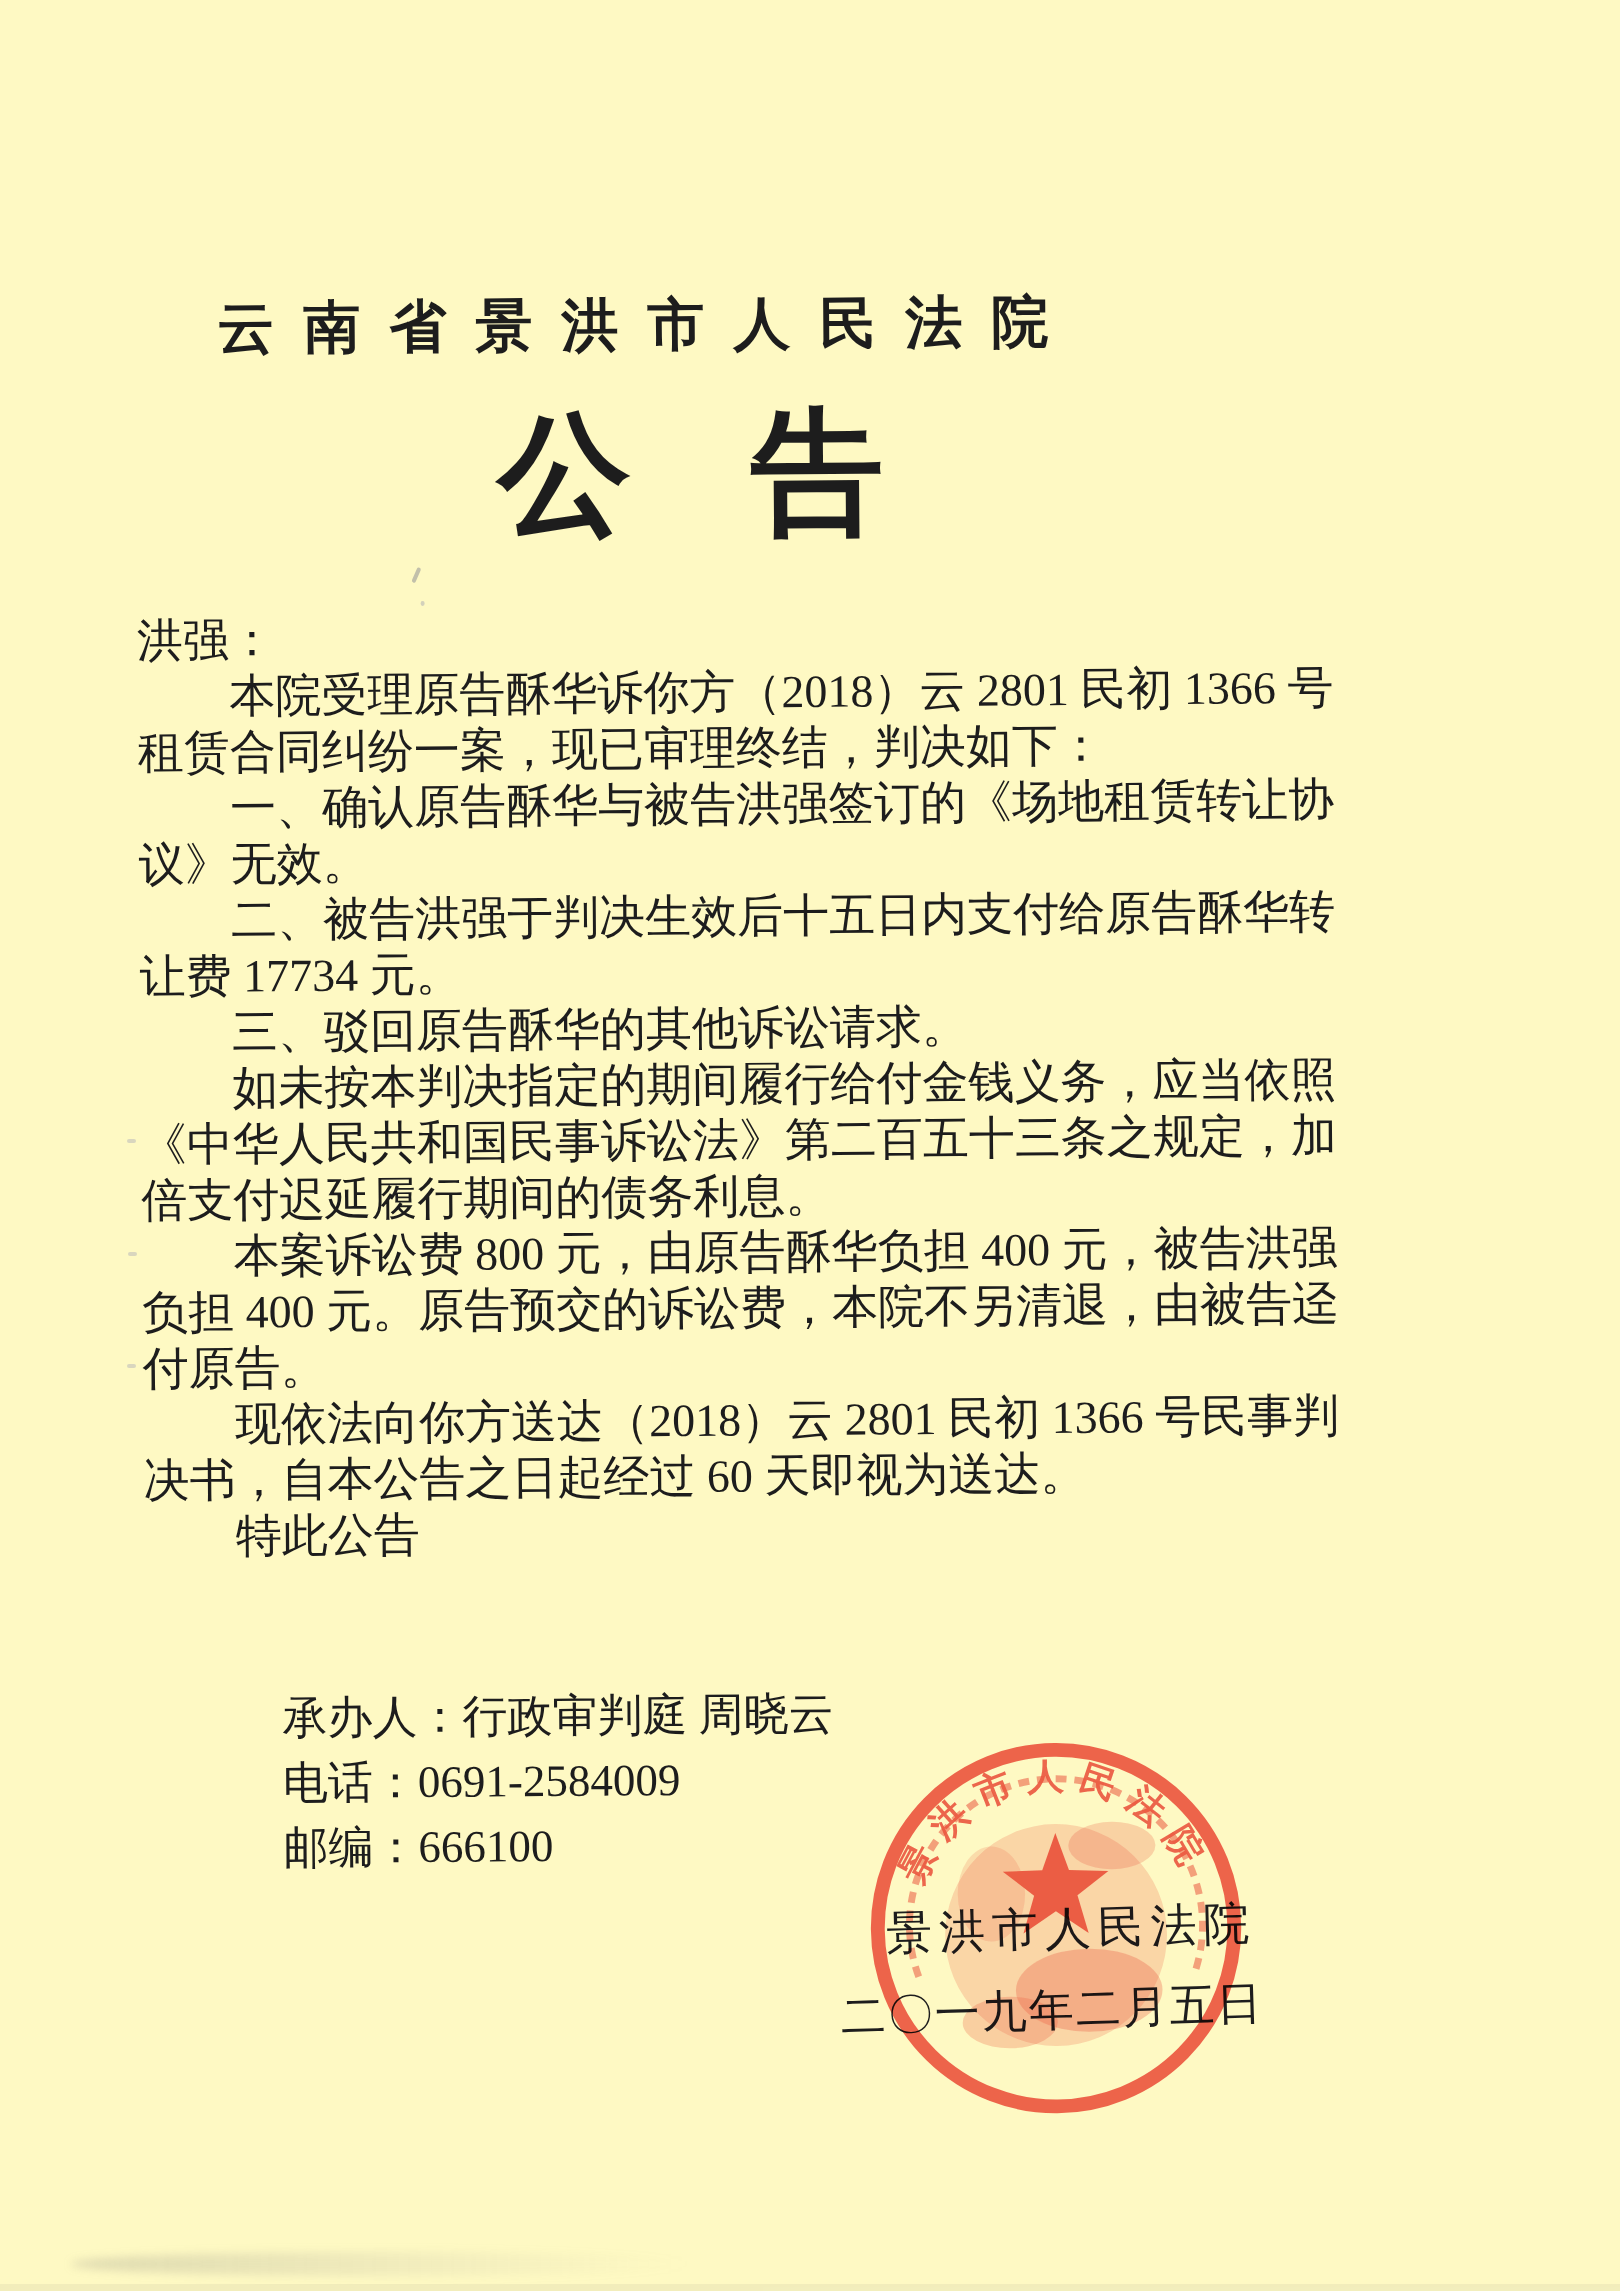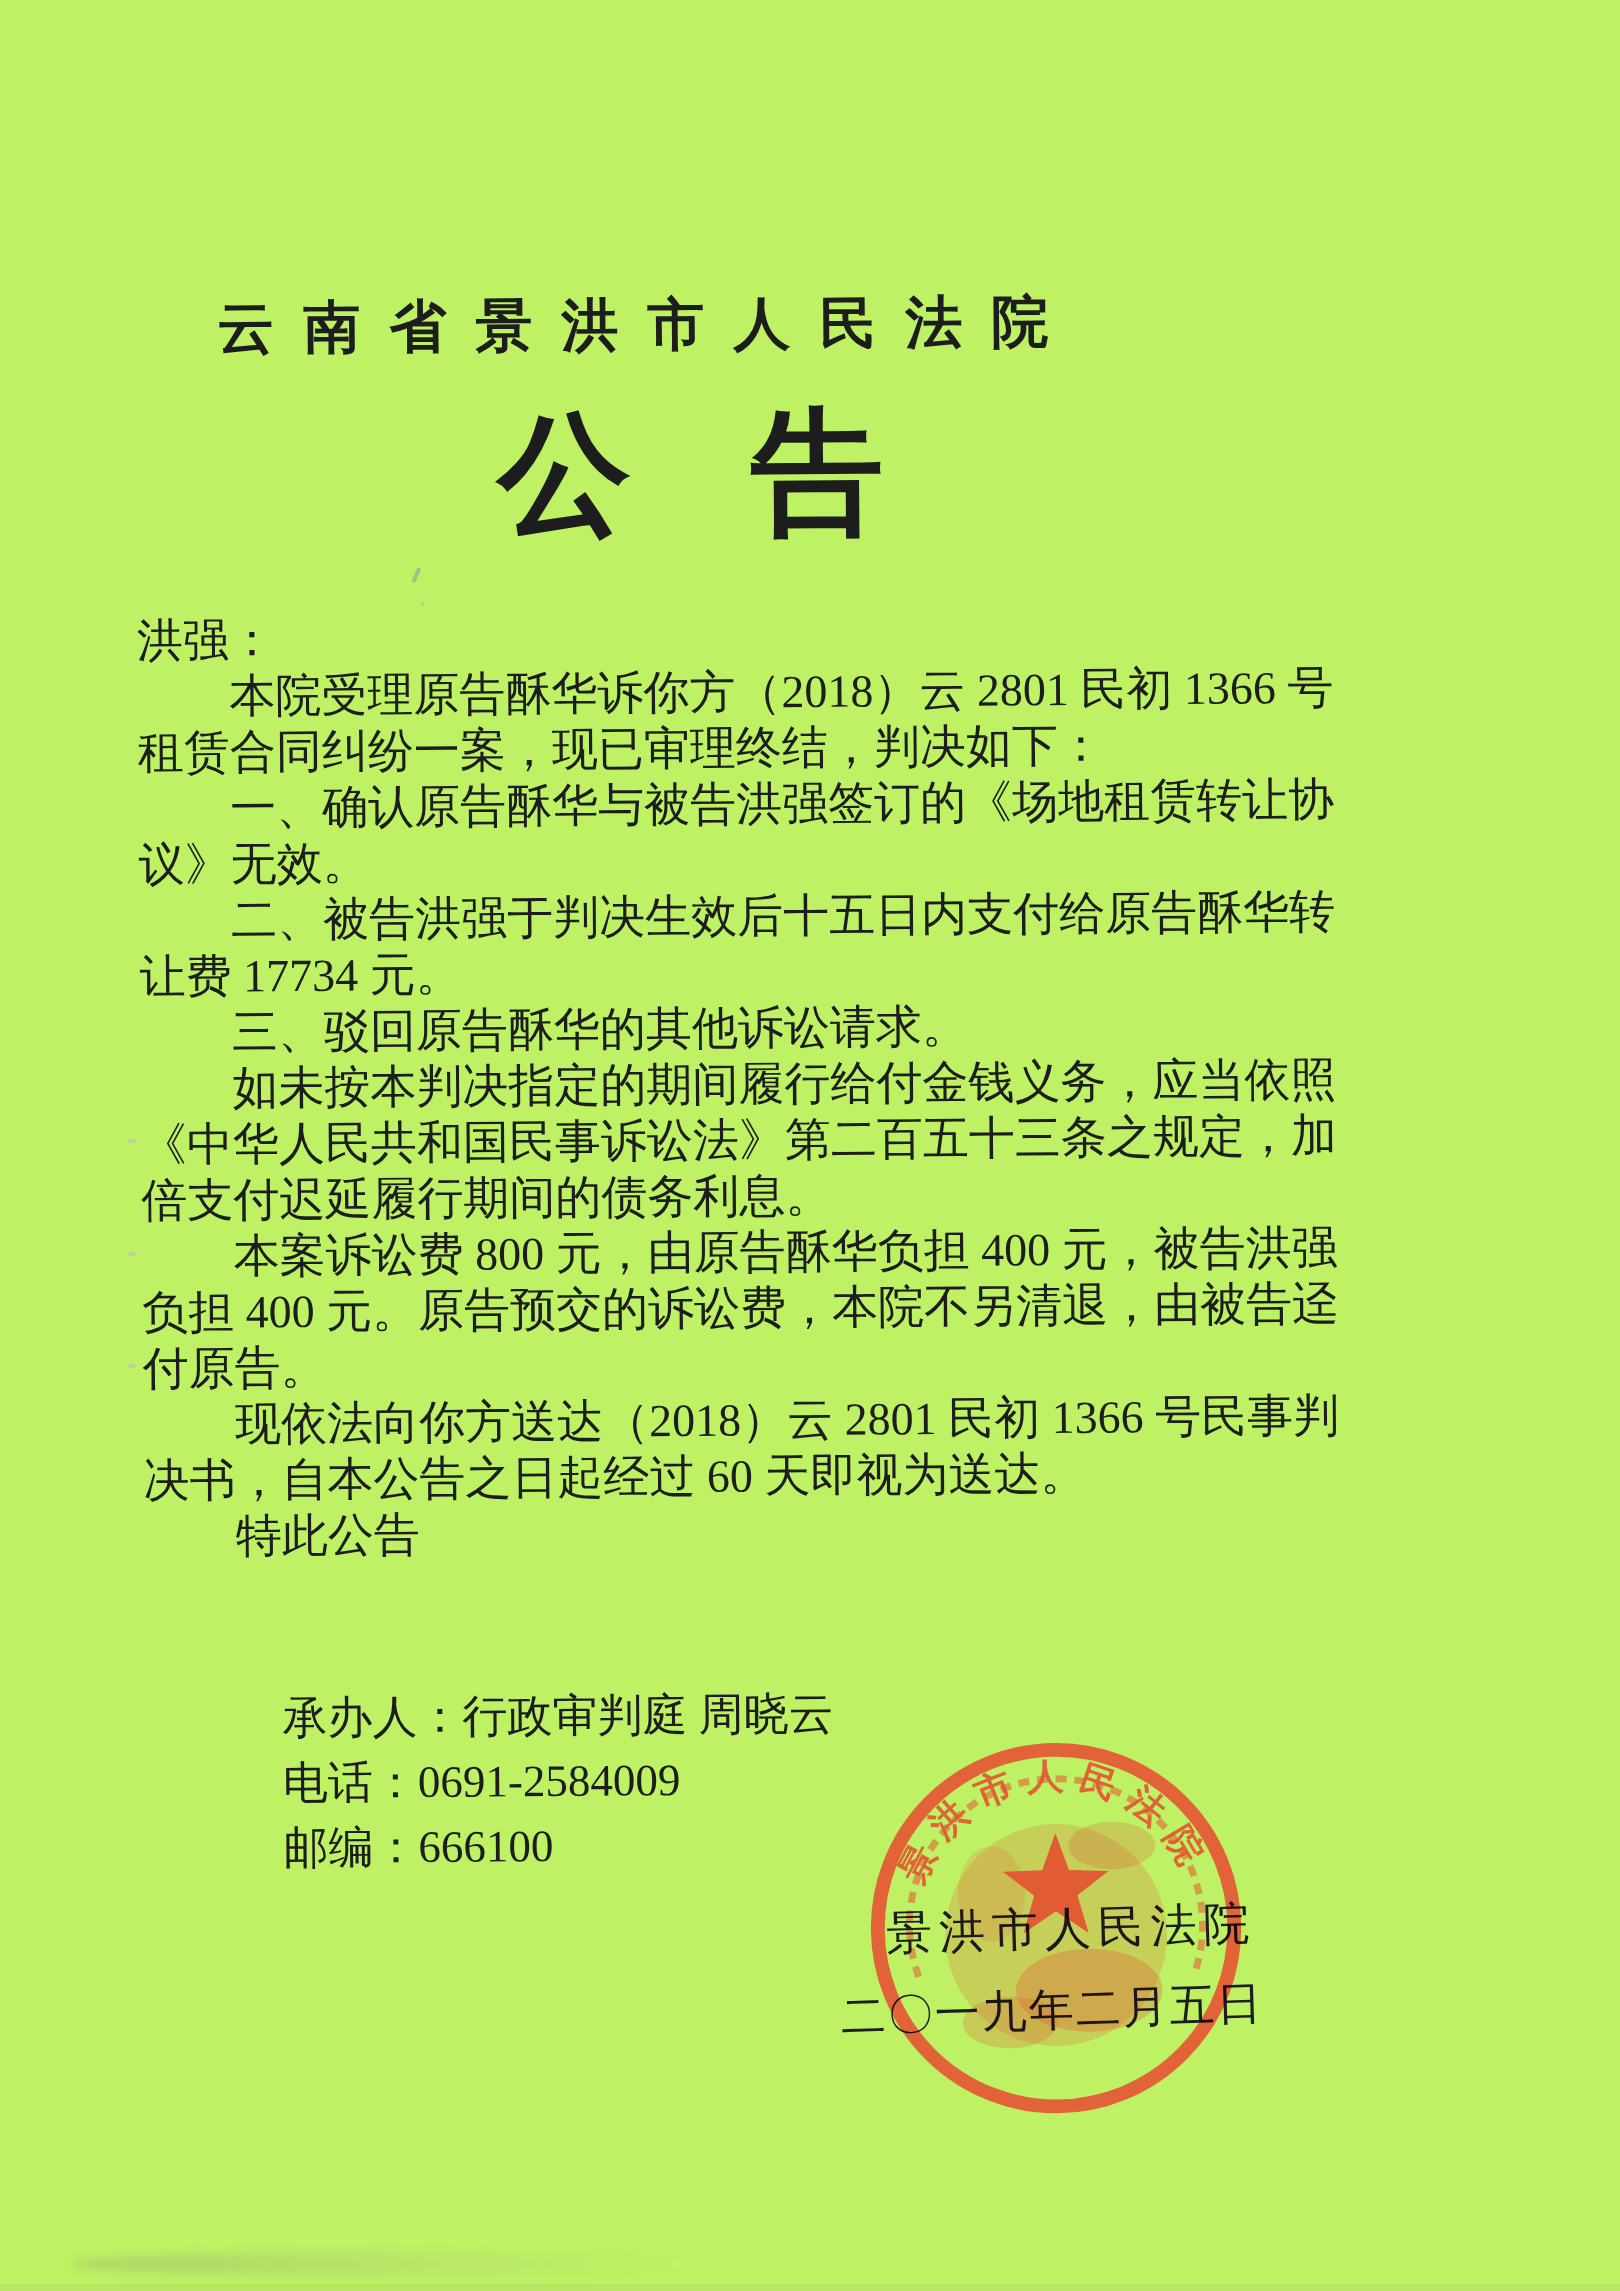--- a/index.html
+++ b/index.html
@@ -1,21 +1,21 @@
 <!DOCTYPE html>
 <html><head>
 <meta charset="utf-8">
 <style>
   html, body { margin: 0; padding: 0; background: #888; }
   .sheet {
     position: relative;
     width: 1620px;
     height: 2292px;
     margin: 0 auto;
-    background: #bef264;
+    background: #fef9c3;
     overflow: hidden;
     font-family: "Liberation Serif", "DejaVu Serif", serif;
     color: #1d1d1d;
   }
   .scan-content {
     position: absolute;
     inset: 0;
     transform: rotate(-0.45deg);
     transform-origin: 50% 45%;
   }

